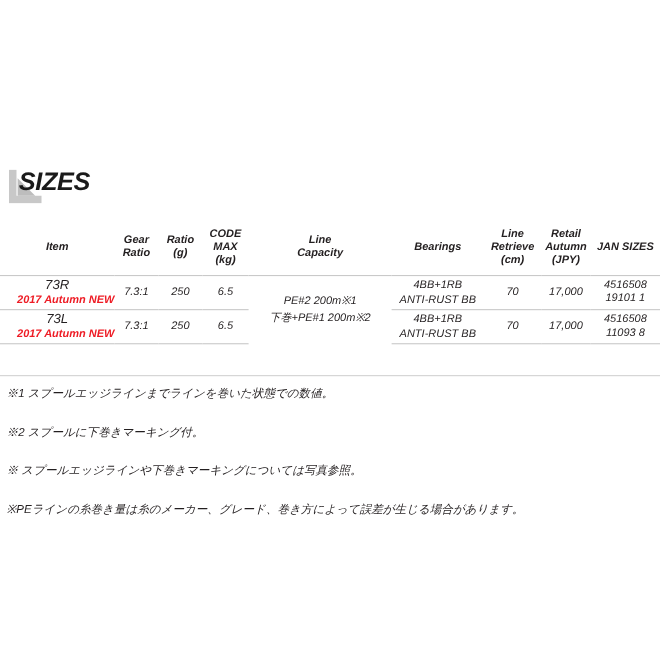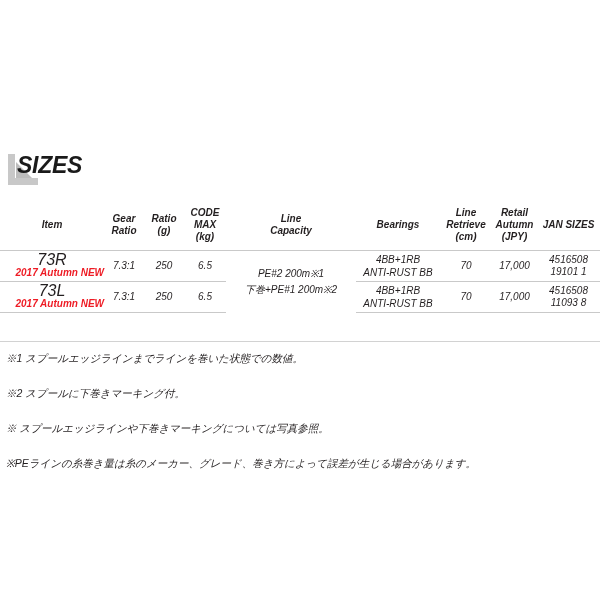--- a/index.html
+++ b/index.html
@@ -103,21 +103,21 @@
   .tbl-bottom td {
     border-bottom: 1px solid #c9c9c9;
   }
   td.cell-capacity {
     border-bottom: 0 !important;
     font-size: 10px;
     line-height: 15px;
   }
   .item-name {
     display: block;
-    font-size: 16px;
+    font-size: 12px;
     line-height: 13px;
     color: #231f20;
   }
   .item-badge {
     display: block;
     font-size: 10px;
     line-height: 13px;
     font-weight: bold;
     color: #ee1c25;
     text-align: right;

